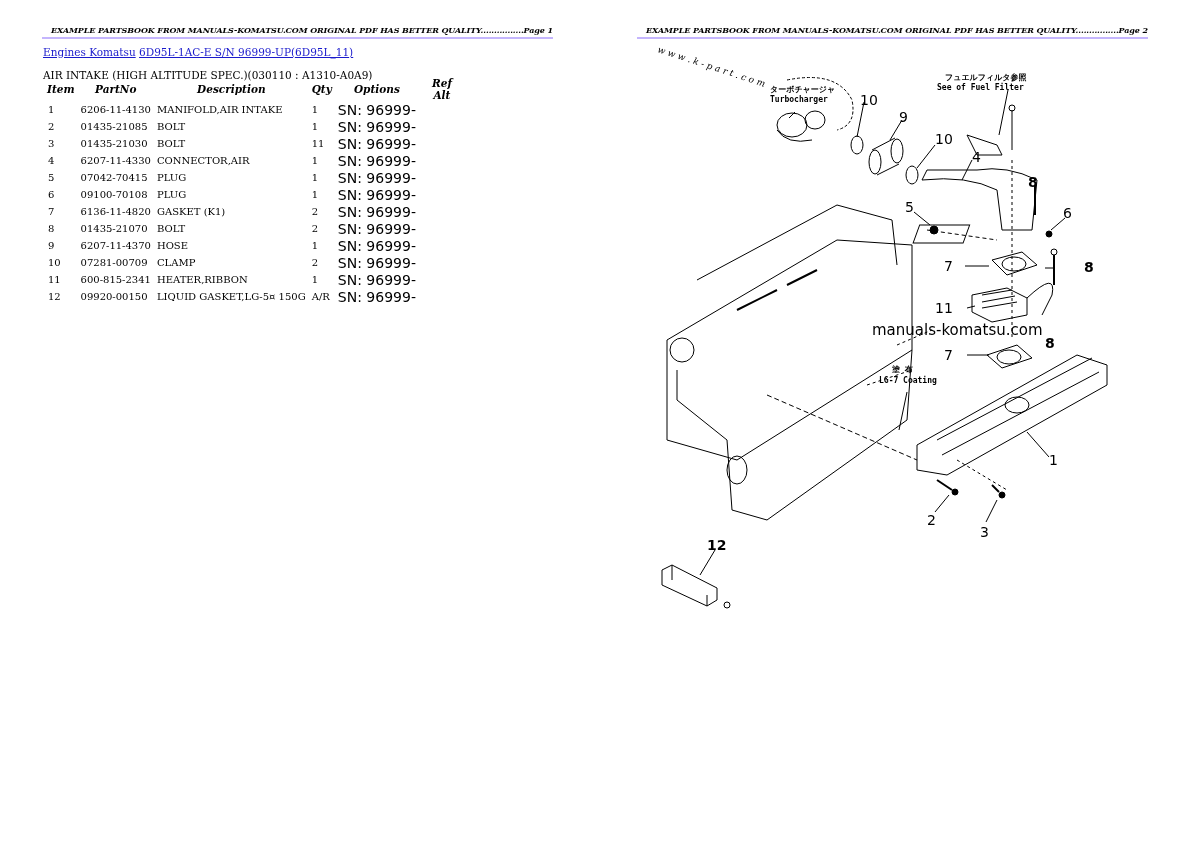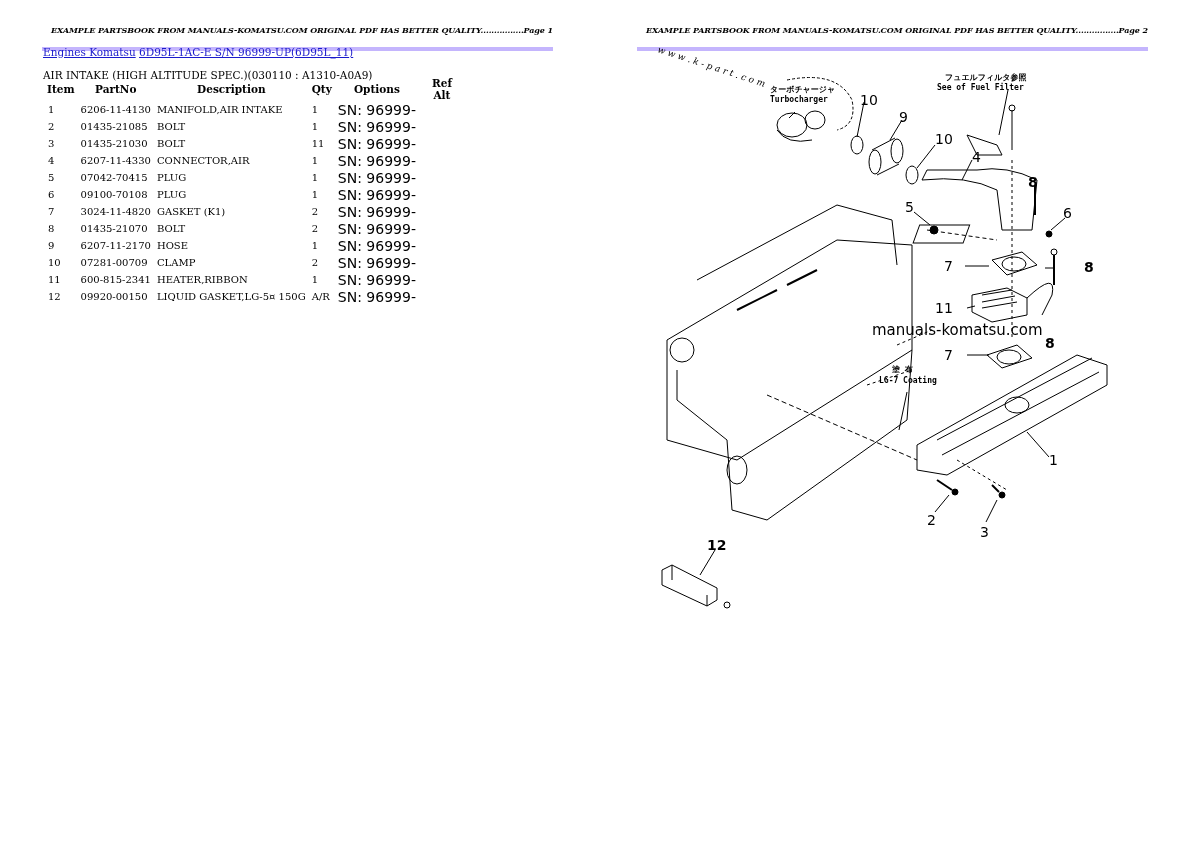--- a/index.html
+++ b/index.html
@@ -1,27 +1,27 @@
 <!DOCTYPE html>
 <html><head>
 <meta charset="utf-8">
 <style>
   html, body { margin: 0; padding: 0; background: #ffffff; }
   body { width: 1190px; height: 842px; position: relative; overflow: hidden; font-family: "DejaVu Serif", "Liberation Serif", serif; color: #000; }
   .page { position: absolute; top: 0; height: 842px; }
   .page-left { left: 0; width: 595px; }
   .page-right { left: 595px; width: 595px; }
-  .page-header { position: absolute; top: 25px; font-family: "DejaVu Serif", serif; font-style: italic; font-weight: bold; font-size: 8px; letter-spacing: -0.1px; text-align: right; border-bottom: 4px solid #c4b5fd; padding-bottom: 12px; white-space: nowrap; }
+  .page-header { position: absolute; top: 25px; font-family: "DejaVu Serif", serif; font-style: italic; font-weight: bold; font-size: 8px; letter-spacing: -0.1px; text-align: right; border-bottom: 2px solid #c4b5fd; padding-bottom: 2px; white-space: nowrap; }
   .page-left .page-header { left: 42px; width: 511px; }
   .page-right .page-header { left: 42px; width: 511px; }
   .breadcrumb { position: absolute; left: 43px; top: 46px; font-size: 10.5px; white-space: nowrap; }
   .breadcrumb a { color: #1a1acc; text-decoration: underline; cursor: pointer; }
   .subtitle { position: absolute; left: 43px; top: 69px; font-size: 10.5px; white-space: nowrap; }
   table.parts { position: absolute; left: 44px; top: 77px; border-collapse: collapse; font-size: 10px; }
-  table.parts th { font-weight: bold; font-size: 10.5px; padding: 0 3px; height: 16px; }
+  table.parts th { font-weight: bold; font-size: 10.5px; padding: 0 3px; height: 16px; font-style: italic; }
   table.parts td { padding: 0 3px; height: 17px; white-space: nowrap; vertical-align: middle; }
   table.parts td.c-item { width: 24px; padding-left: 4px; }
   table.parts td.c-part { width: 66px; }
   table.parts td.c-desc { width: 145px; }
   table.parts td.c-qty { width: 16px; text-align: left; }
   table.parts td.c-opt { width: 56px; font-family: "DejaVu Sans", sans-serif; font-size: 14px; }
   table.parts td.c-ref { width: 40px; }
   .diagram { position: absolute; left: 42px; top: 40px; width: 520px; height: 600px; }
   .diagram svg { width: 100%; height: 100%; }
   .lbl { font-family: "DejaVu Sans", sans-serif; fill: #000; }
@@ -96,37 +96,37 @@
       <tr>
           <td class="c-item">6</td>
           <td class="c-part">09100-70108</td>
           <td class="c-desc">PLUG</td>
           <td class="c-qty">1</td>
           <td class="c-opt">SN: 96999-</td>
           <td class="c-ref"></td>
         </tr>
       <tr>
           <td class="c-item">7</td>
-          <td class="c-part">3024-11-4820</td>
+          <td class="c-part">6136-11-4820</td>
           <td class="c-desc">GASKET (K1)</td>
           <td class="c-qty">2</td>
           <td class="c-opt">SN: 96999-</td>
           <td class="c-ref"></td>
         </tr>
       <tr>
           <td class="c-item">8</td>
           <td class="c-part">01435-21070</td>
           <td class="c-desc">BOLT</td>
           <td class="c-qty">2</td>
           <td class="c-opt">SN: 96999-</td>
           <td class="c-ref"></td>
         </tr>
       <tr>
           <td class="c-item">9</td>
-          <td class="c-part">6207-11-2170</td>
+          <td class="c-part">6207-11-4370</td>
           <td class="c-desc">HOSE</td>
           <td class="c-qty">1</td>
           <td class="c-opt">SN: 96999-</td>
           <td class="c-ref"></td>
         </tr>
       <tr>
           <td class="c-item">10</td>
           <td class="c-part">07281-00709</td>
           <td class="c-desc">CLAMP</td>
           <td class="c-qty">2</td>

